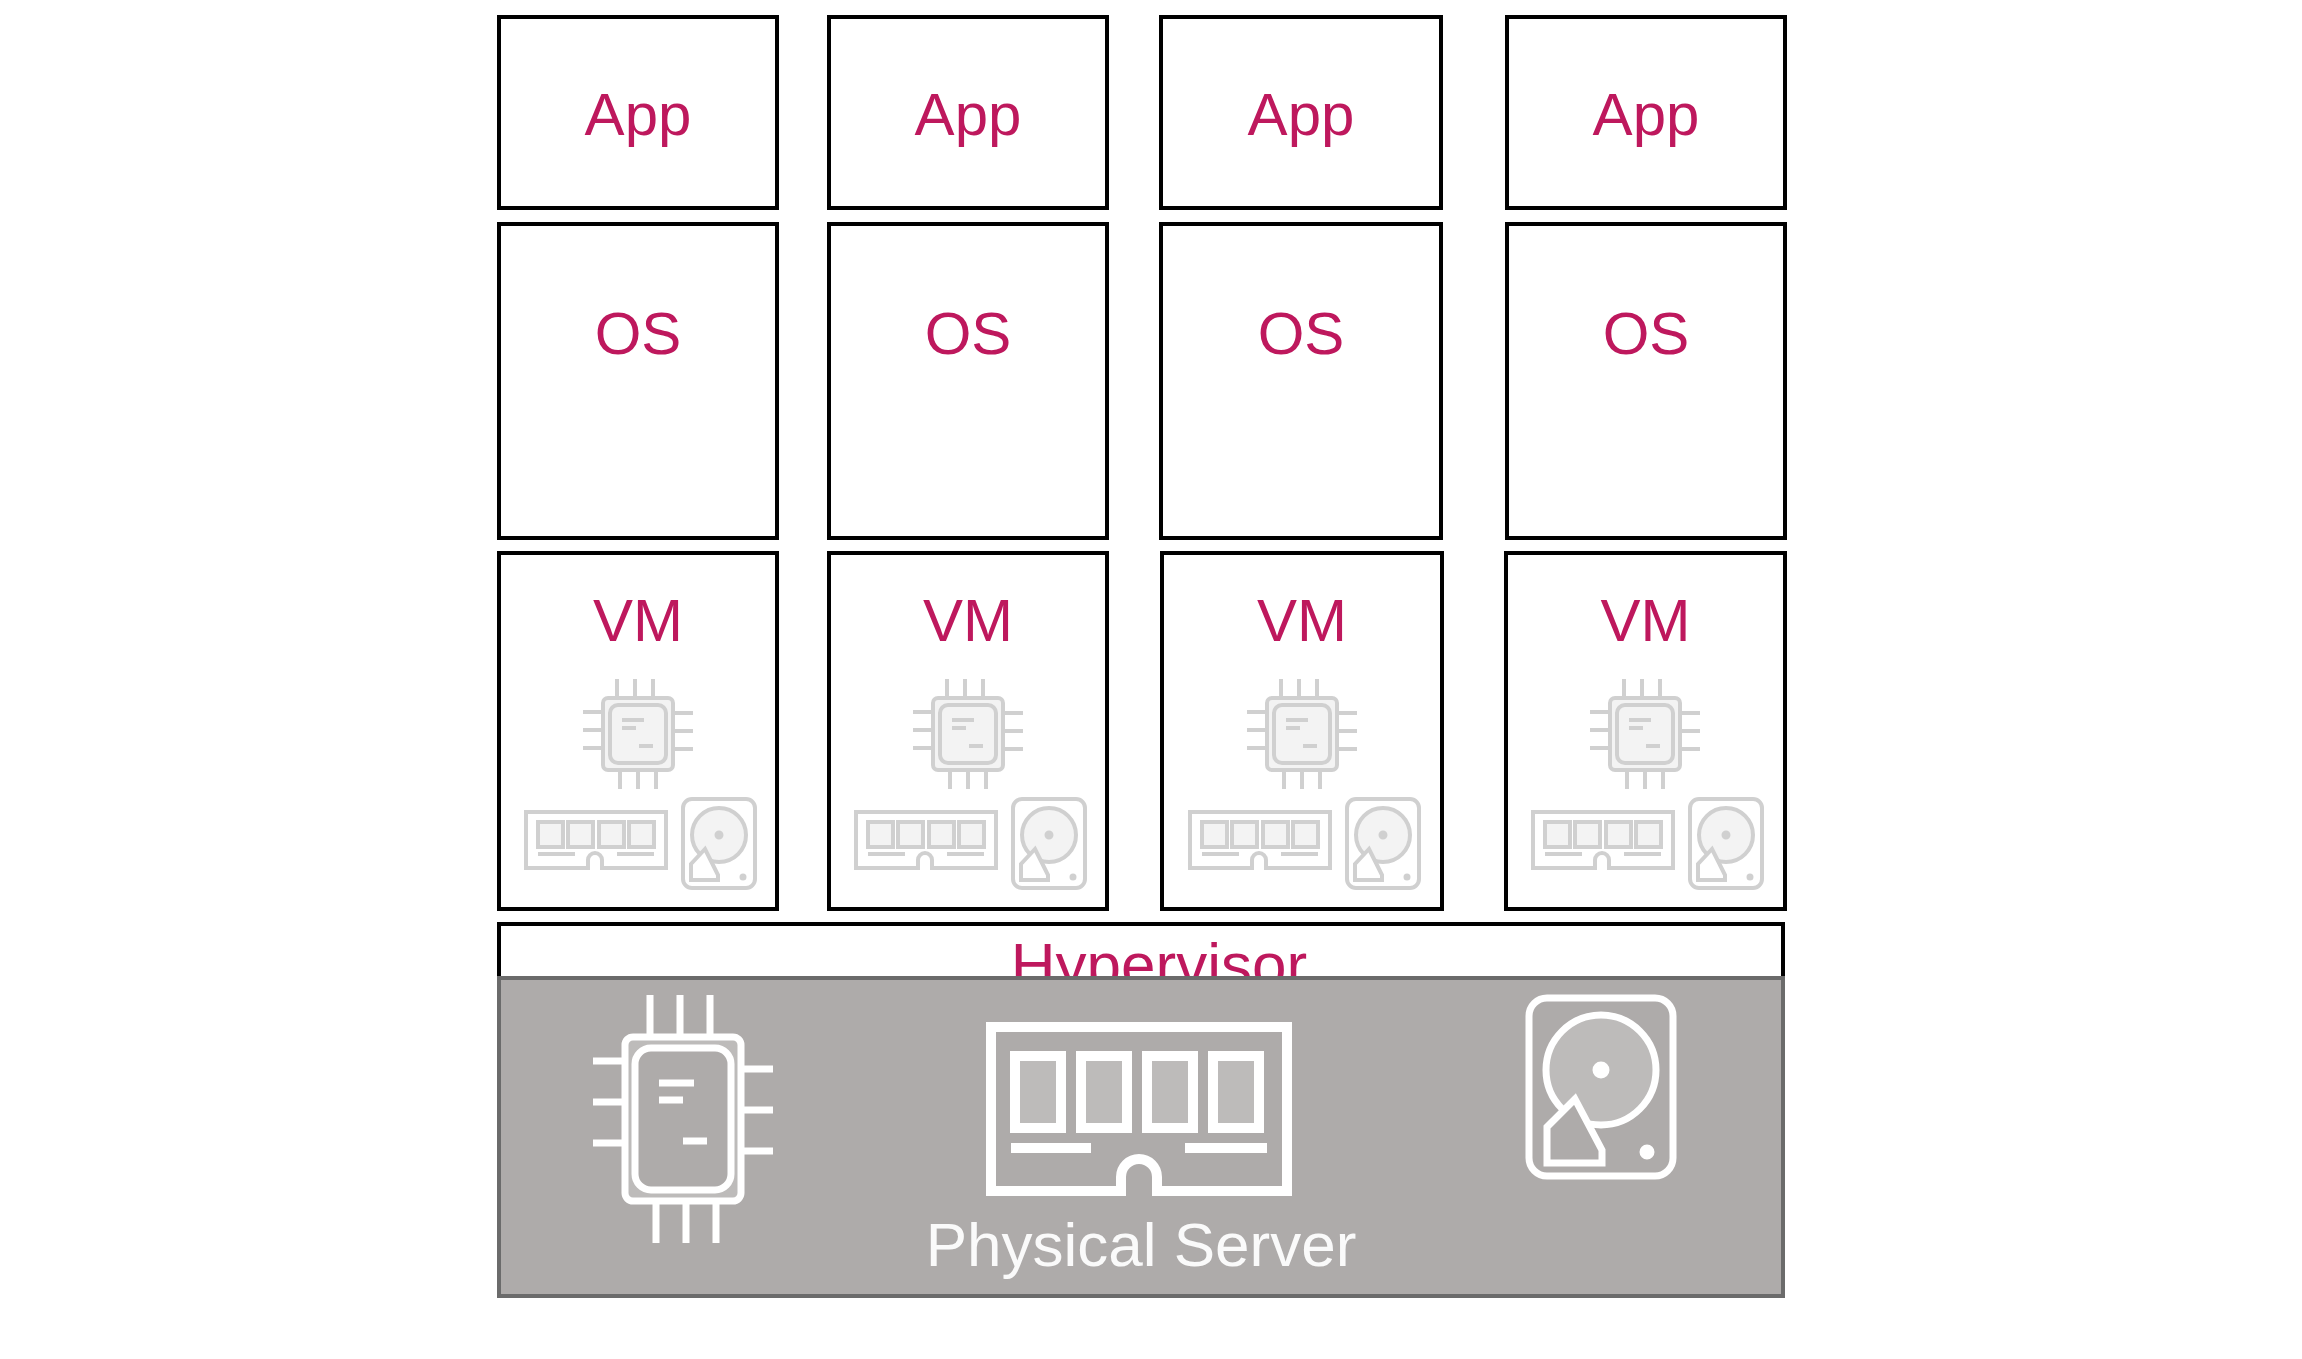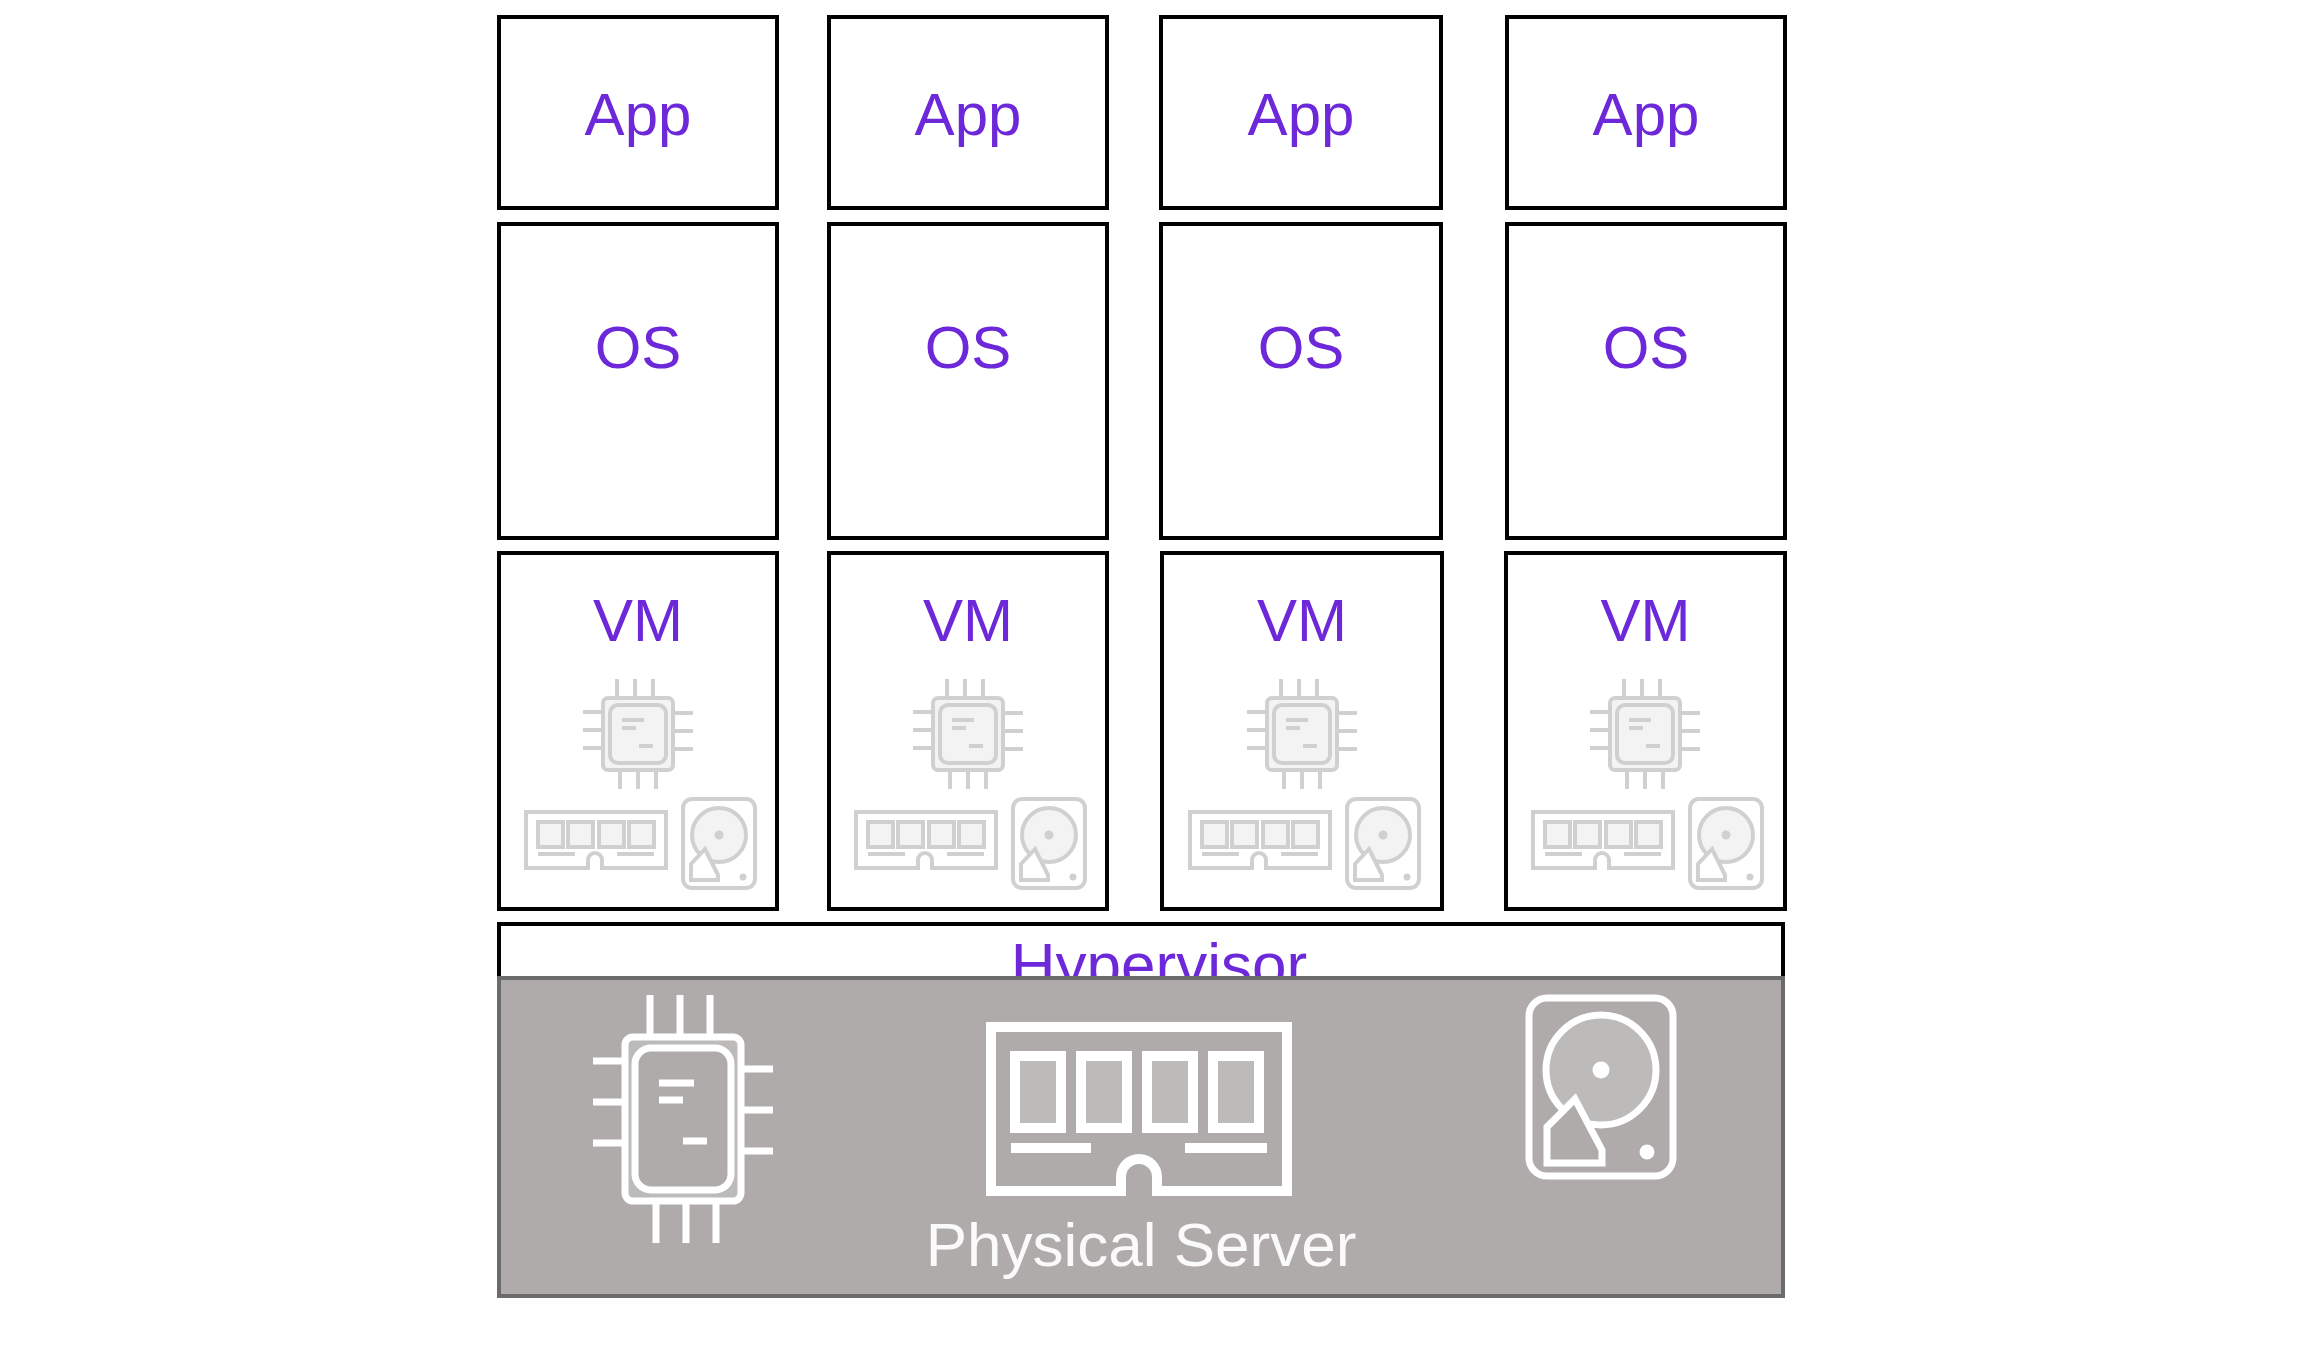--- a/index.html
+++ b/index.html
@@ -1,22 +1,22 @@
 <!DOCTYPE html>
 <html><head>
 <meta charset="utf-8">
 <style>
   html, body { margin: 0; padding: 0; background: #ffffff; }
   body { width: 2302px; height: 1359px; position: relative; overflow: hidden;
          font-family: "Liberation Sans", "DejaVu Sans", sans-serif; }
   .box { position: absolute; box-sizing: border-box; border: 4px solid #000; background: #fff; }
-  .label { position: absolute; left: 0; right: 0; text-align: center; color: #6d28d9;
+  .label { position: absolute; left: 0; right: 0; text-align: center; color: #be185d;
            font-size: 60px; line-height: 1; white-space: nowrap; }
   .app .label { top: 66px; }
-  .os .label { top: 92px; }
+  .os .label { top: 78px; }
   .vm .label { top: 36px; }
   .hyp .label { top: 8px; font-size: 62px; margin-left: 36px; }
   .phys { background: #aeabaa; border: 4px solid #6b6b6b; }
   .phys .label { color: #fafafa; top: 234px; font-size: 62px; }
   svg.icon { position: absolute; overflow: visible; }
 </style>
 </head>
 <body>
 
 <div>

